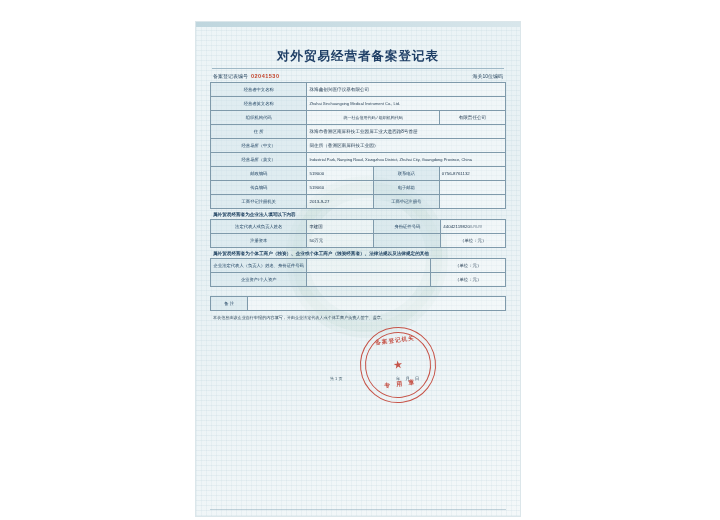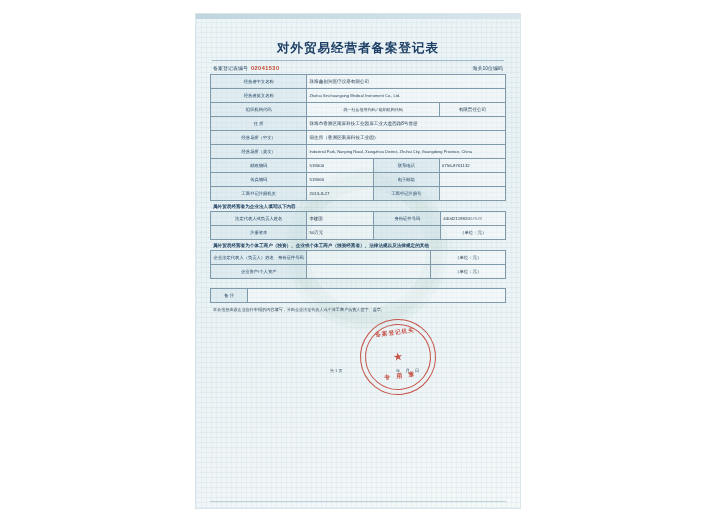--- a/index.html
+++ b/index.html
@@ -16,21 +16,21 @@
   .canvas {
     position: relative;
     width: 720px;
     height: 520px;
     background: #ffffff;
   }
   
   .sheet {
     position: absolute;
     left: 196px;
-    top: 14px;
+    top: 22px;
     width: 324px;
     height: 494px;
     background: #f2f6f8;
     background-image:
       repeating-linear-gradient(0deg, rgba(180,205,215,0.20) 0px, rgba(180,205,215,0.20) 1px, rgba(255,255,255,0) 1px, rgba(255,255,255,0) 5px),
       repeating-linear-gradient(90deg, rgba(180,205,215,0.16) 0px, rgba(180,205,215,0.16) 1px, rgba(255,255,255,0) 1px, rgba(255,255,255,0) 5px),
       linear-gradient(160deg, #eef5f7 0%, #e8f1f4 40%, #f4f8f9 100%);
     box-shadow: 0 0 0 1px #dbe6ea;
     overflow: hidden;
   }

